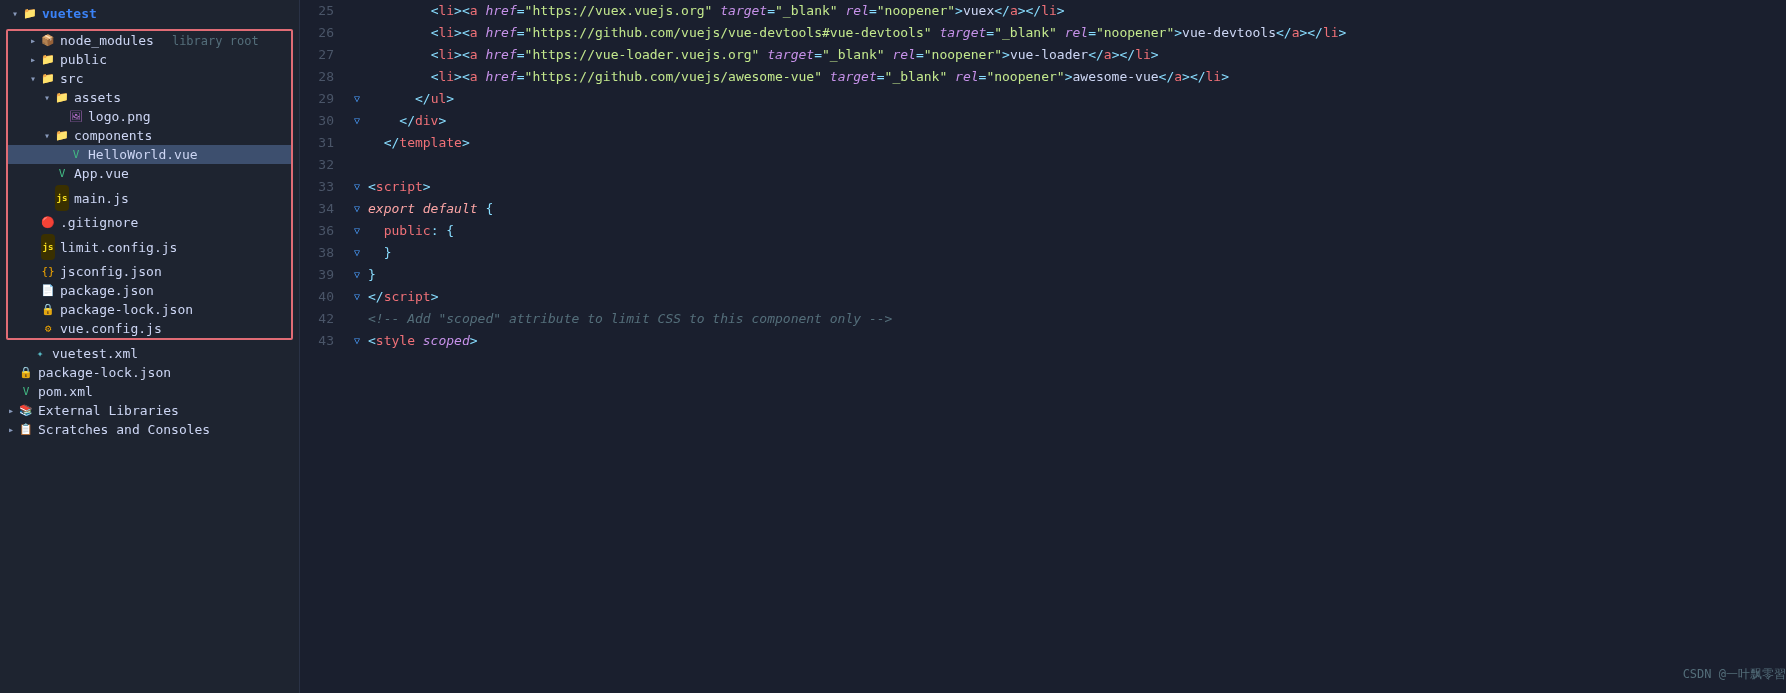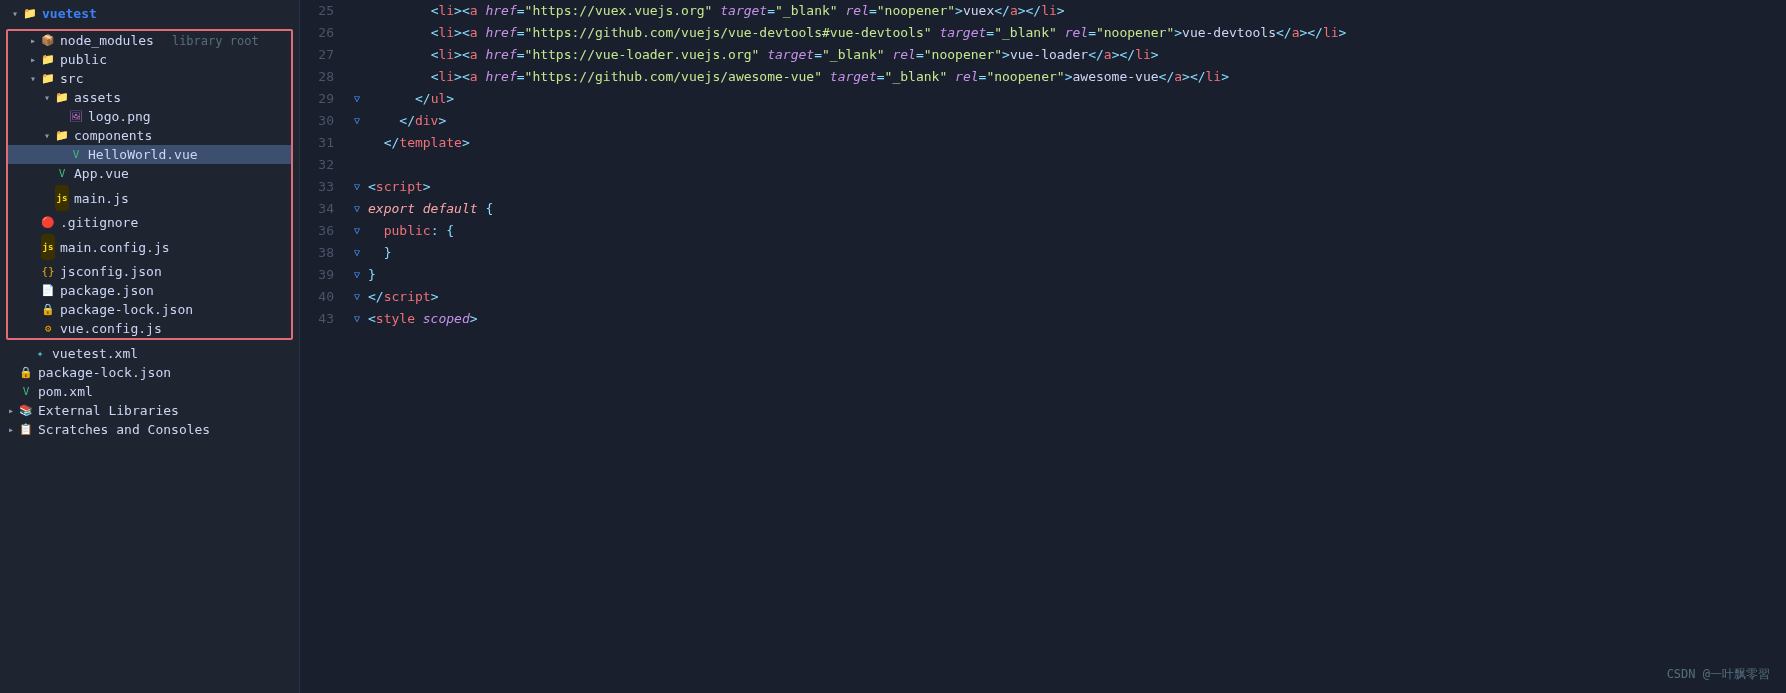--- a/index.html
+++ b/index.html
@@ -137,21 +137,21 @@
     .plain { color: #cdd6f4; }
     .tag-bracket { color: #89ddff; }
     .highlight-line {
       background: #2d3a55;
     }
 
     
     .watermark {
       position: fixed;
       bottom: 10px;
-      right: 16px;
+      right: 0;
       color: #546e7a;
       font-size: 12px;
     }
 
     .sidebar-section-top {
       padding: 4px 4px 2px 4px;
     }
 
     .sidebar-root-label {
       color: #cdd6f4;
@@ -235,21 +235,21 @@
       <span class="arrow"></span>
       <span class="file-icon ic-gitignore">🔴</span>
       <span class="item-label">.gitignore</span>
     </div>
 
     <div class="sidebar-item indent-1">
       <span class="arrow"></span>
       <span class="file-icon">
           <span class="ic-js">js</span>
         </span>
-      <span class="item-label">main.config.js</span>
+      <span class="item-label">limit.config.js</span>
     </div>
 
     <div class="sidebar-item indent-1">
       <span class="arrow"></span>
       <span class="file-icon" style="color:#f0a500;">{}</span>
       <span class="item-label">jsconfig.json</span>
     </div>
 
     <div class="sidebar-item indent-1">
       <span class="arrow"></span>
@@ -383,20 +383,25 @@
     <span class="code-content"><span class="punct">}</span></span>
   </div>
 
   <div class="code-line">
     <span class="line-number">40</span>
     <span class="fold-gutter" style="color:#4a9eff;">▽</span>
     <span class="code-content"><span class="tag-bracket">&lt;/</span><span class="tag">script</span><span class="tag-bracket">&gt;</span></span>
   </div>
 
 
+  <div class="code-line">
+    <span class="line-number">42</span>
+    <span class="fold-gutter"></span>
+    <span class="code-content"><span class="comment">&lt;!-- Add "scoped" attribute to limit CSS to this component only --&gt;</span></span>
+  </div>
 
   <div class="code-line">
     <span class="line-number">43</span>
     <span class="fold-gutter" style="color:#4a9eff;">▽</span>
     <span class="code-content"><span class="tag-bracket">&lt;</span><span class="tag">style</span> <span class="attr">scoped</span><span class="tag-bracket">&gt;</span></span>
   </div>
 </div>
 
 <div class="watermark">CSDN @一叶飘零習</div>
 

